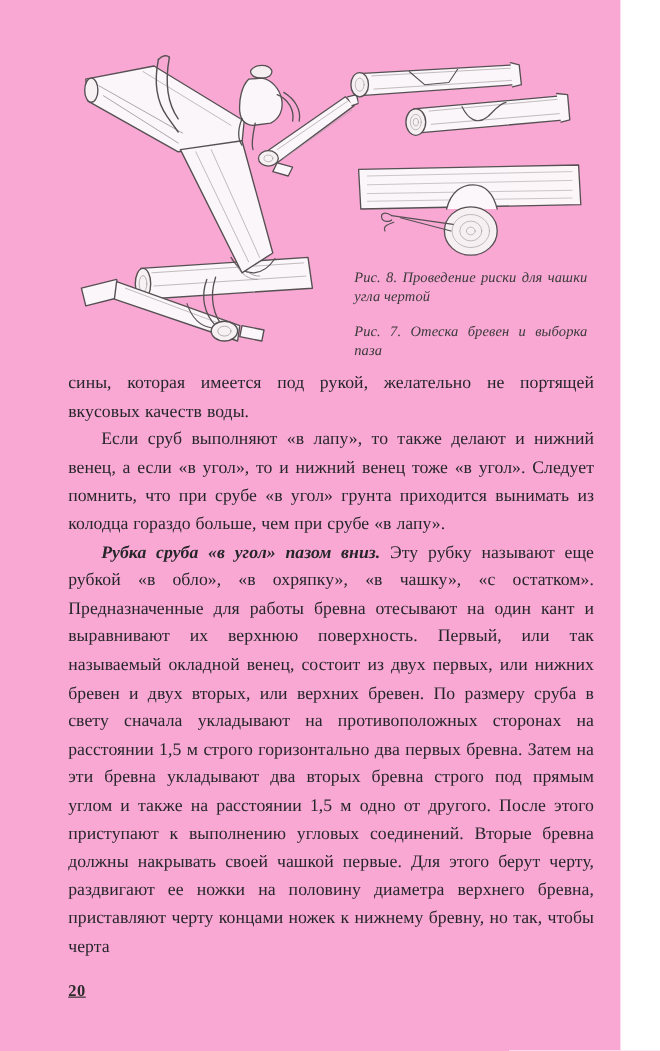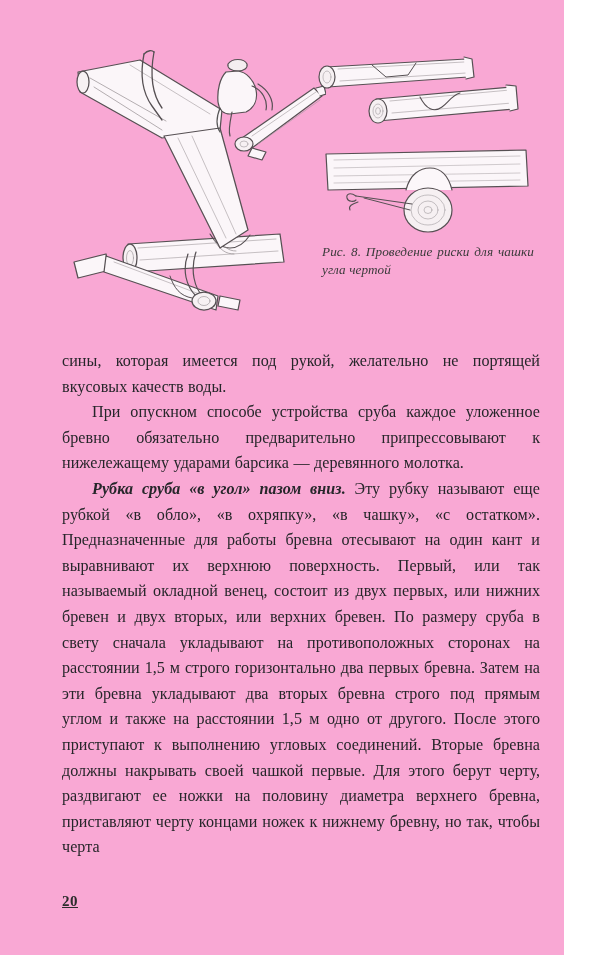--- a/index.html
+++ b/index.html
@@ -49,21 +49,21 @@
     text-align-last: left;
     margin: 0 0 14px 0;
     letter-spacing: 0.1px;
   }
   .caption:last-child { margin-bottom: 0; }
 
   
   .body-text {
     position: absolute;
     left: 62px;
-    top: 348px;
+    top: 336px;
     width: 478px;
   }
   .para {
     margin: 0;
     font-size: 16.1px;
     line-height: 25.6px;
     text-align: justify;
     text-align-last: left;
     letter-spacing: 0.05px;
     word-spacing: 0.4px;
@@ -191,24 +191,25 @@
 
         <path d="M36 48 L92 56" stroke-width="1.2"></path>
         <path d="M36 48 C 30 44, 26 46, 27 50 C 28 54, 34 54, 36 52" stroke-width="1.1"></path>
         <path d="M38 54 C 32 56, 28 58, 30 62" stroke-width="1.1"></path>
         <path d="M44 50 L90 62" stroke-width="1.0"></path>
       </g>
     </svg>
 
     <div class="captions">
       <p class="caption">Рис. 8. Проведение риски для чашки угла чертой</p>
+      <p class="caption">Рис. 7. Отеска бревен и выборка паза</p>
     </div>
   </div>
 
   <div class="body-text">
     <p class="para"><span>сины, которая имеется под рукой, желательно не портящей вкусовых качеств воды.</span></p>
-    <p class="para indent"><span>При опускном способе устройства сруба каждое уложенное бревно обязательно предварительно припрессовывают к нижележащему ударами барсика — деревянного молотка.</span></p>
+    <p class="para indent"><span>Если сруб выполняют «в лапу», то также делают и нижний венец, а если «в угол», то и нижний венец тоже «в угол». Следует помнить, что при срубе «в угол» грунта приходится вынимать из колодца гораздо больше, чем при срубе «в лапу».</span></p>
     <p class="para indent"><b>Рубка сруба «в угол» пазом вниз.</b><span> Эту рубку называют еще рубкой «в обло», «в охряпку», «в чашку», «с остатком». Предназначенные для работы бревна отесывают на один кант и выравнивают их верхнюю поверхность. Первый, или так называемый окладной венец, состоит из двух первых, или нижних бревен и двух вторых, или верхних бревен. По размеру сруба в свету сначала укладывают на противоположных сторонах на расстоянии 1,5 м строго горизонтально два первых бревна. Затем на эти бревна укладывают два вторых бревна строго под прямым углом и также на расстоянии 1,5 м одно от другого. После этого приступают к выполнению угловых соединений. Вторые бревна должны накрывать своей чашкой первые. Для этого берут черту, раздвигают ее ножки на половину диаметра верхнего бревна, приставляют черту концами ножек к нижнему бревну, но так, чтобы черта</span></p>
   </div>
 
   <div class="folio">20</div>
 
 </div>
 
 </body></html>

